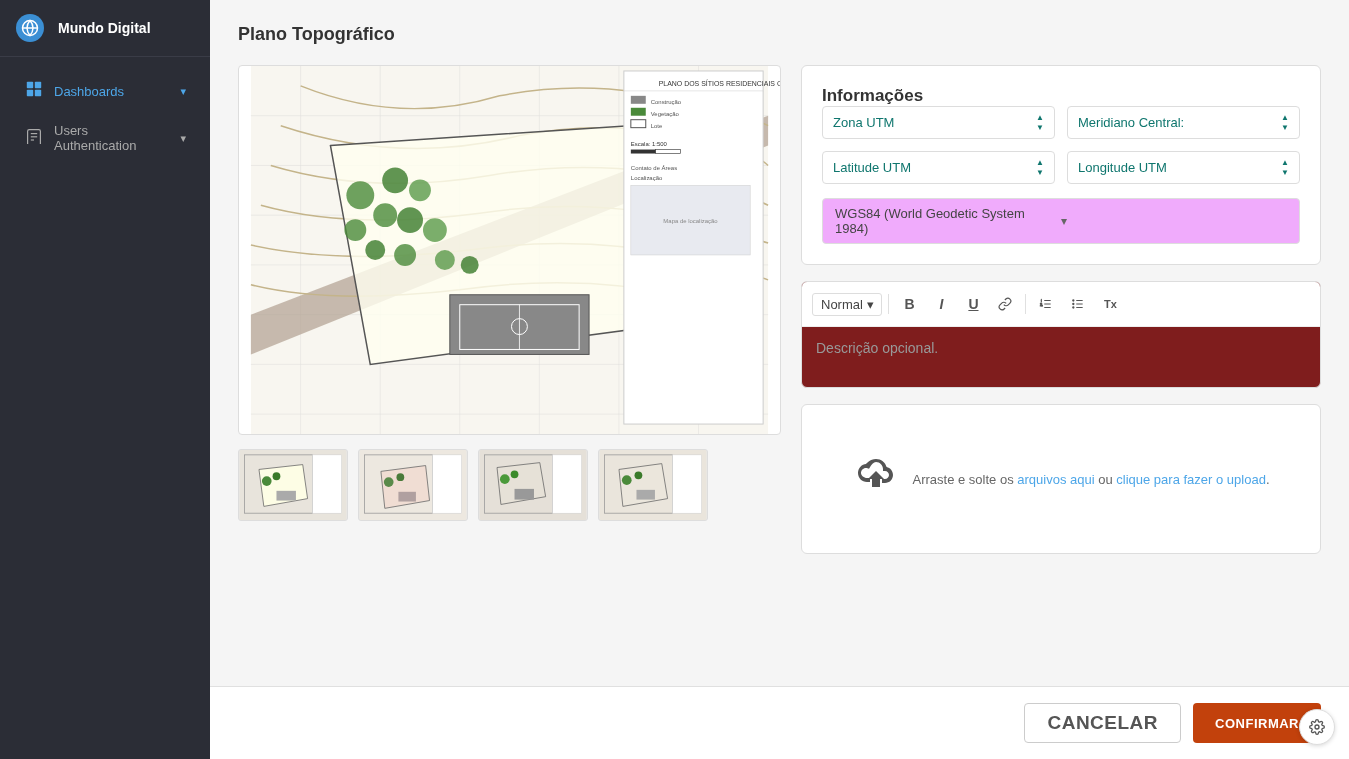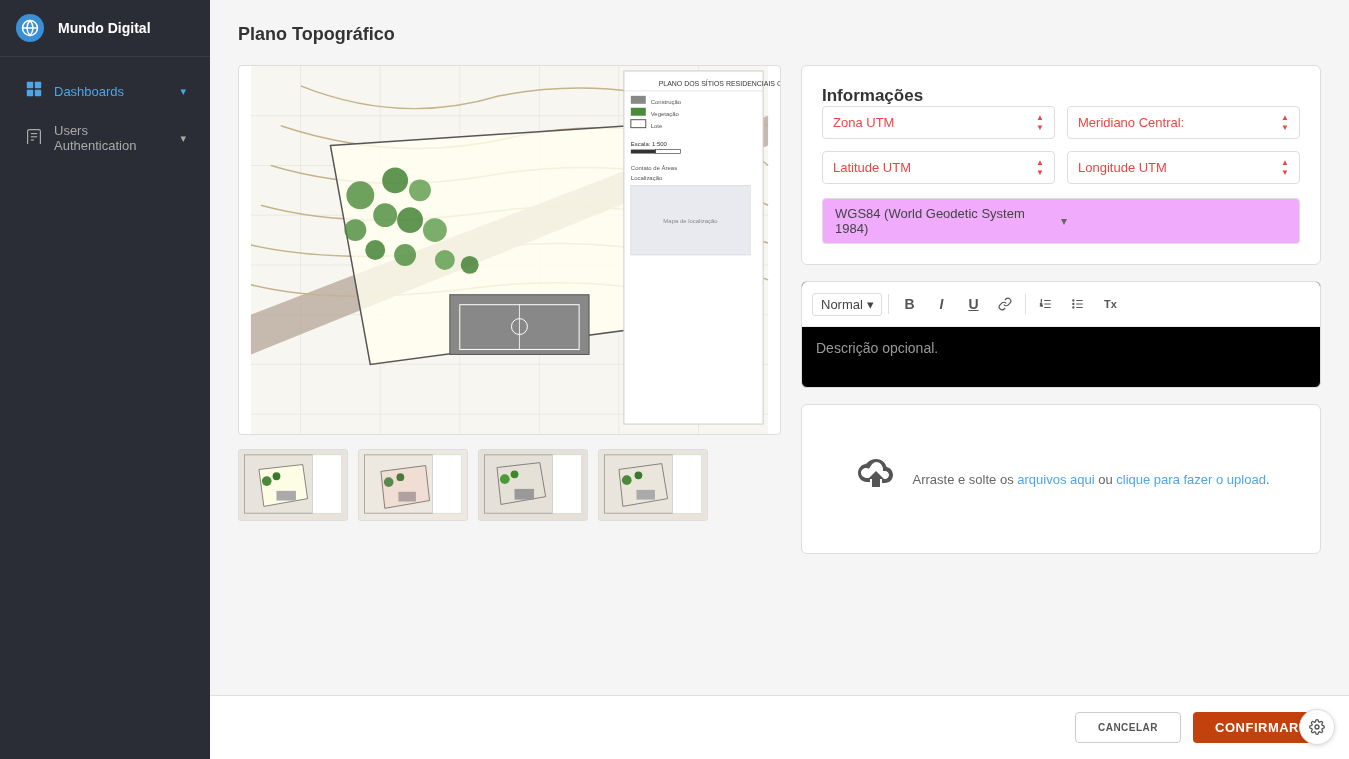--- a/index.html
+++ b/index.html
@@ -151,21 +151,21 @@
     .field-input {
       display: flex;
       align-items: center;
       border: 1px solid #ddd;
       border-radius: 4px;
       padding: 6px 10px;
       background: #fff;
       font-size: 13px;
       color: #555;
     }
-    .field-input span { flex: 1; color: #ef4444; }
+    .field-input span { flex: 1; color: #0f766e; }
     .field-input .spin-arrows {
       display: flex; flex-direction: column; gap: 1px;
       font-size: 8px; color: #999; cursor: pointer;
     }
 
     .geodesic-section {
       margin-top: 14px;
     }
     .geodesic-label {
       font-size: 13px;
@@ -181,21 +181,21 @@
       font-size: 13px;
       color: #444;
       cursor: pointer;
       background: #f0abfc;
     }
     .geodesic-select span { flex: 1; }
     .geodesic-select .arrow { font-size: 12px; color: #666; }
 
     
     .editor-card {
-      background: #000000;
+      background: #7f1d1d;
       border: 1px solid #ddd;
       border-radius: 6px;
       overflow: hidden;
     }
     .editor-toolbar {
       display: flex;
       align-items: center;
       gap: 4px;
       padding: 8px 10px;
       border-bottom: 1px solid #eee;
@@ -278,21 +278,21 @@
       position: fixed;
       bottom: 0;
       right: 0;
       width: calc(100% - 210px);
     }
     .btn-cancel {
       padding: 8px 22px;
       border: 1px solid #ccc;
       background: #fff;
       border-radius: 4px;
-      font-size: 10px;
+      font-size: 19px;
       font-weight: 600;
       color: #555;
       cursor: pointer;
       letter-spacing: 0.5px;
     }
     .btn-confirm {
       padding: 8px 22px;
       border: none;
       background: #c2410c;
       border-radius: 4px;

